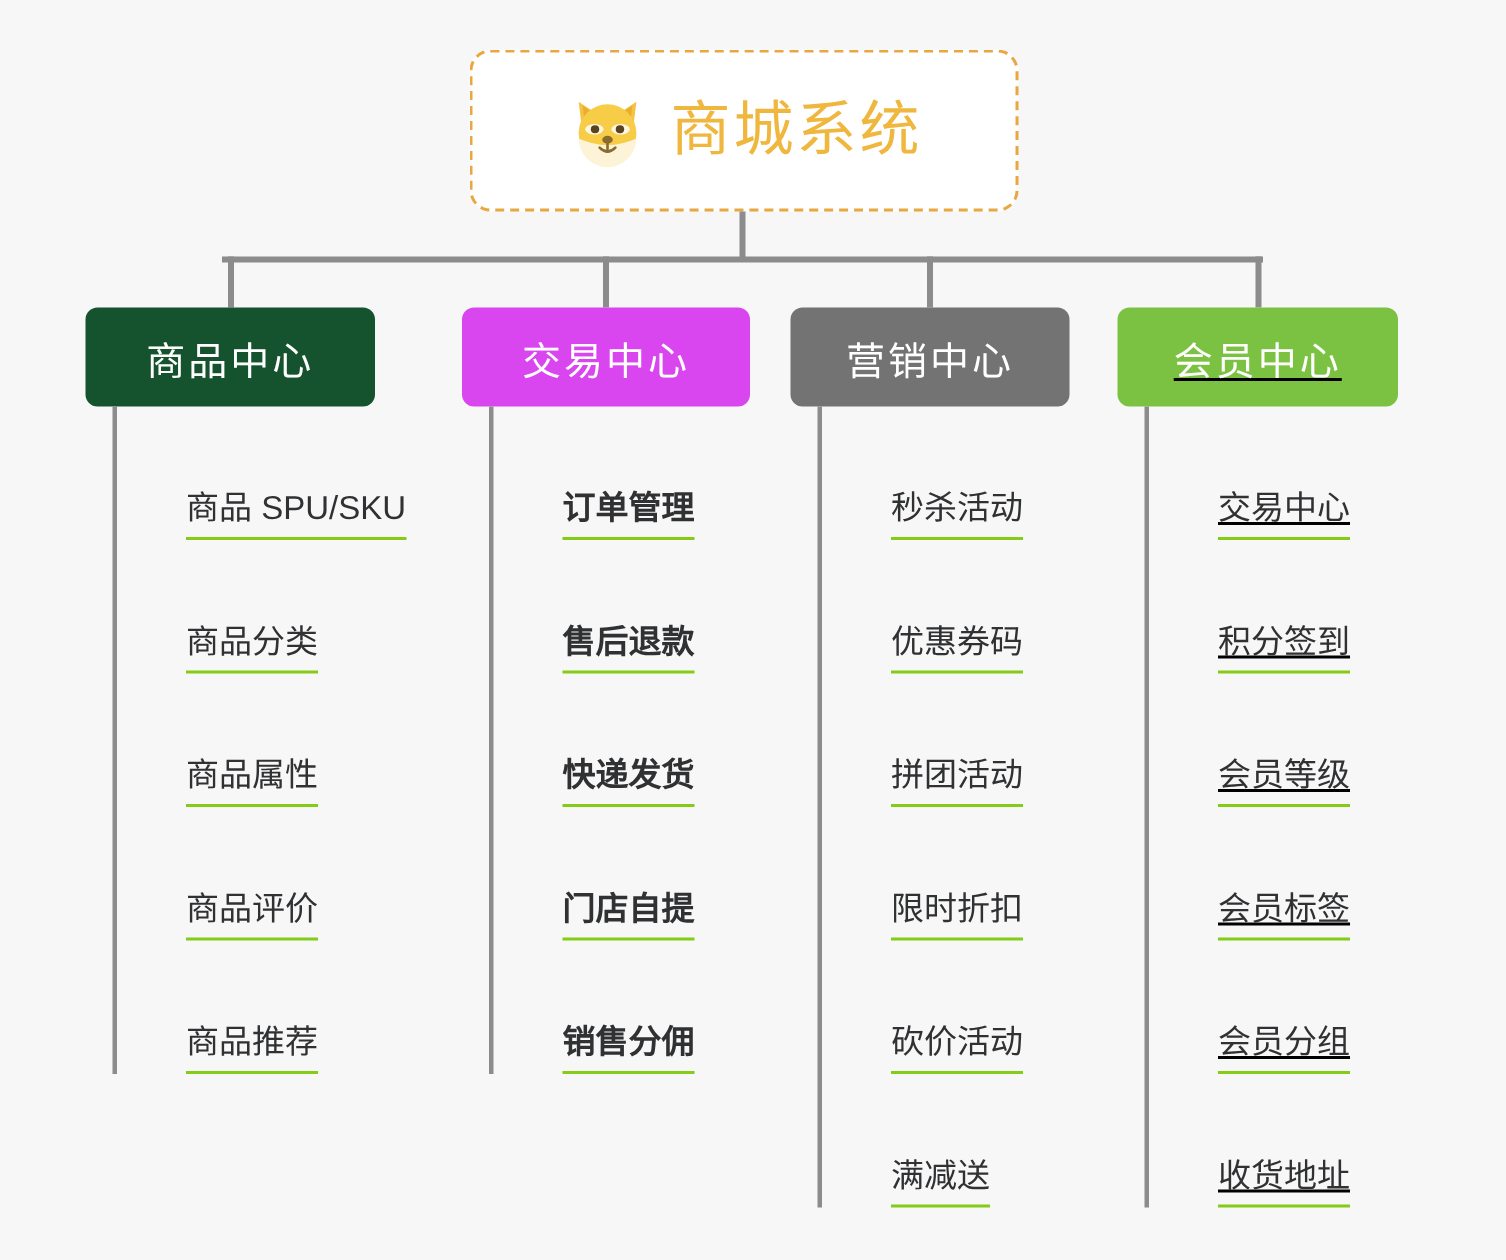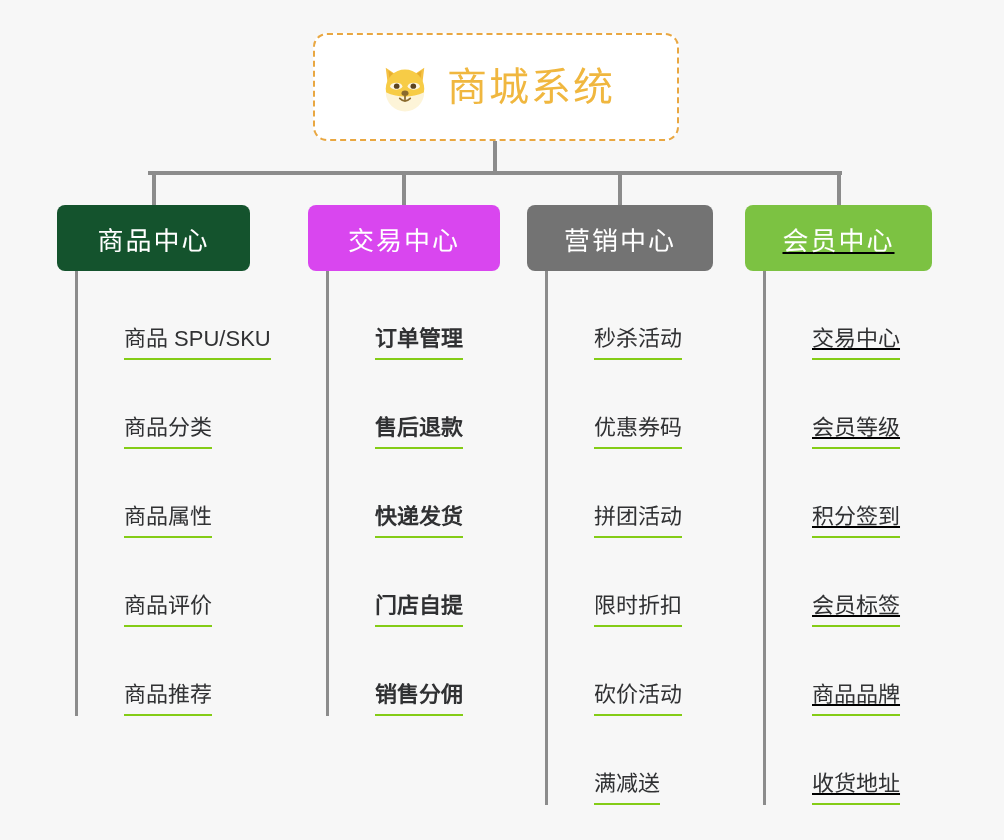--- a/index.html
+++ b/index.html
@@ -213,30 +213,30 @@
           </div>
         </div>
       </div>
       <div class="column" style="left: 745px; width: 187px; text-decoration: underline;">
         <div class="cat-box" style="background: rgb(124, 194, 66); width: 187px;">会员中心</div>
         <div class="leaf-list" style="border-left-color: rgb(140, 140, 140);">
           <div class="leaf-item">
             <span class="leaf-label">交易中心</span>
           </div>
           <div class="leaf-item">
+            <span class="leaf-label">积分签到</span>
+          </div>
+          <div class="leaf-item">
             <span class="leaf-label">会员等级</span>
           </div>
           <div class="leaf-item">
-            <span class="leaf-label">积分签到</span>
-          </div>
-          <div class="leaf-item">
             <span class="leaf-label">会员标签</span>
           </div>
           <div class="leaf-item">
-            <span class="leaf-label">商品品牌</span>
+            <span class="leaf-label">会员分组</span>
           </div>
           <div class="leaf-item">
             <span class="leaf-label">收货地址</span>
           </div>
         </div>
       </div>
     </div>
 
 </div>
 

